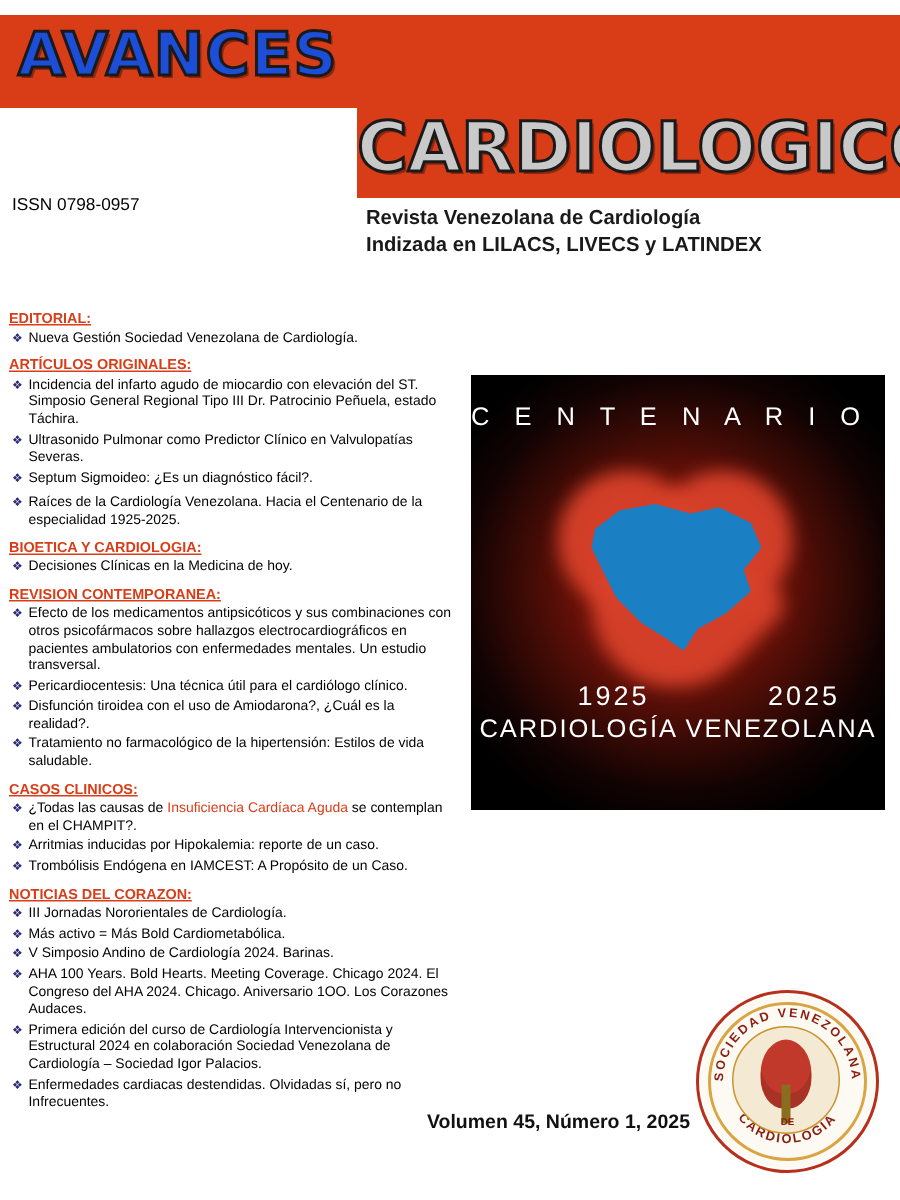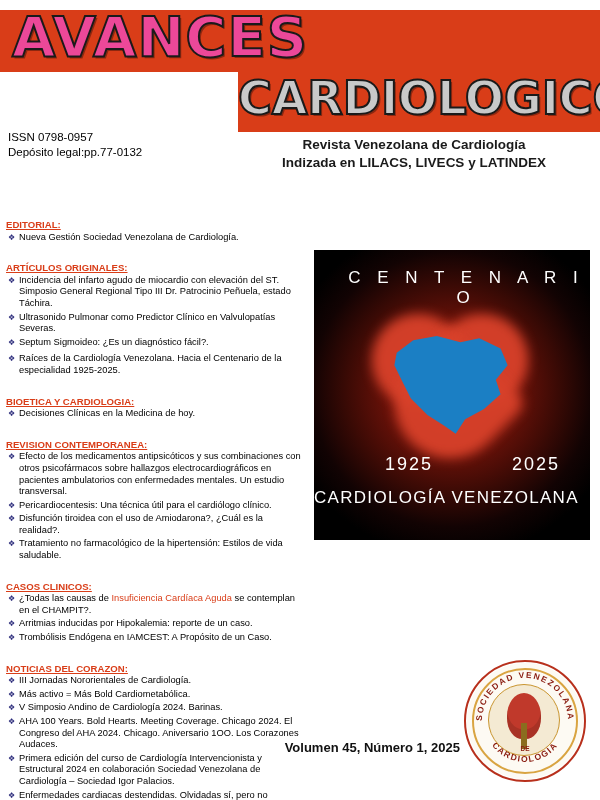--- a/index.html
+++ b/index.html
@@ -38,23 +38,23 @@
     position: absolute;
     left: 0; top: 72px;
     width: 238px; height: 60px;
     background: #ffffff;
   }
   .title-avances {
     position: absolute;
     left: 12px; top: 6px;
     font-family: "DejaVu Sans", sans-serif;
     font-weight: bold;
-    font-size: 56px;
+    font-size: 40px;
     letter-spacing: 1px;
-    color: #ec4899;
+    color: #1d4ed8;
     -webkit-text-stroke: 2px #1a1a1a;
     text-shadow: 2px 2px 0 rgba(0,0,0,0.35);
     line-height: 62px;
     white-space: nowrap;
   }
   .title-cardiologicos {
     position: absolute;
     left: 238px; top: 68px;
     font-family: "DejaVu Sans", sans-serif;
     font-weight: bold;
@@ -69,41 +69,41 @@
   .issn-block {
     position: absolute;
     left: 8px; top: 130px;
     font-size: 11.5px;
     line-height: 15px;
     color: #000;
   }
   .subtitle-block {
     position: absolute;
     right: 16px; top: 136px;
-    text-align: center;
+    text-align: left;
     width: 340px;
     font-weight: bold;
     font-size: 13.5px;
     line-height: 18px;
     color: #1a1a1a;
   }
   .toc {
     position: absolute;
     left: 6px;
     top: 205px;
     width: 296px;
     font-size: 9.3px;
     line-height: 11.6px;
   }
   .sec-head {
     color: #d93d18;
     font-weight: bold;
     text-decoration: underline;
     font-size: 9.6px;
-    margin-top: 14px;
+    margin-top: 2px;
     margin-bottom: 1px;
   }
   .item {
     position: relative;
     padding-left: 13px;
     margin-bottom: 2px;
     text-align: left;
     color: #000;
   }
   .item .bullet {
@@ -125,26 +125,25 @@
     top: 250px;
     width: 276px;
     height: 290px;
     background: radial-gradient(ellipse 62% 58% at 50% 48%, #8c1c10 0%, #6e1209 36%, #3a0a05 62%, #120303 82%, #000000 100%);
     overflow: hidden;
   }
   .art .centenario {
     position: absolute;
     top: 18px;
     left: 0; right: 0;
-    text-align: center;
+    text-align: left;
     color: #ffffff;
     font-size: 17px;
     letter-spacing: 6px;
     font-family: "Liberation Sans", sans-serif;
-    padding-left: 28px;
   }
   .art .heart {
     position: absolute;
     left: 56px;
     top: 62px;
     width: 160px;
     height: 150px;
   }
   .art .heart .lobe-l,
   .art .heart .lobe-r,
@@ -189,21 +188,22 @@
   .art .year-r {
     position: absolute;
     right: 30px; top: 204px;
     color: #ffffff;
     font-size: 18px;
     letter-spacing: 2px;
   }
   .art .cardio-vzla {
     position: absolute;
     left: 0; right: 0;
-    top: 238px;
+    top: 226px;
+    text-align: center;
     color: #ffffff;
     font-size: 17px;
     letter-spacing: 1.3px;
   }
 
   
   .seal {
     position: absolute;
     right: 14px;
     bottom: 18px;
@@ -269,21 +269,20 @@
 <body>
 
 <div class="masthead">
   <div class="red-bar-top"></div>
   <div class="red-bar-bottom"></div>
   <div class="white-left-patch"></div>
   <div class="title-avances">AVANCES</div>
   <div class="title-cardiologicos">CARDIOLOGICOS</div>
   <div class="issn-block">
     <div>ISSN 0798-0957</div>
-    <div>Depósito legal:pp.77-0132</div>
   </div>
   <div class="subtitle-block">
     <div>Revista Venezolana de Cardiología</div>
     <div>Indizada en LILACS, LIVECS y LATINDEX</div>
   </div>
 </div>
 
 <div class="toc" id="toc">
     <div class="sec-head">EDITORIAL:</div>
     <div class="item"><span class="bullet">❖</span><span>Nueva Gestión Sociedad Venezolana de Cardiología.</span></div>

